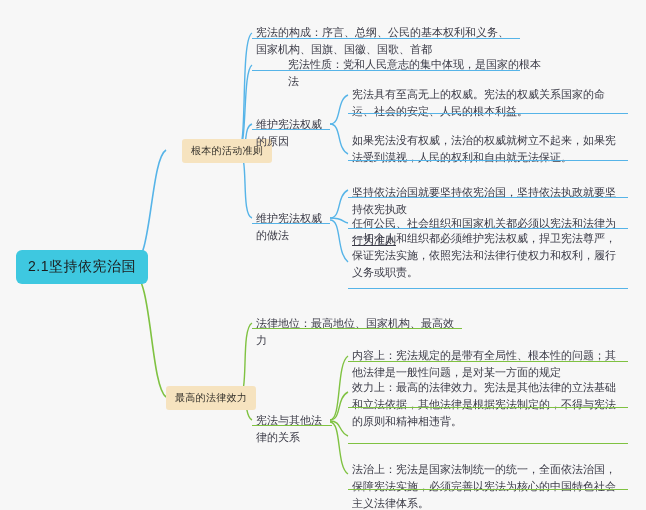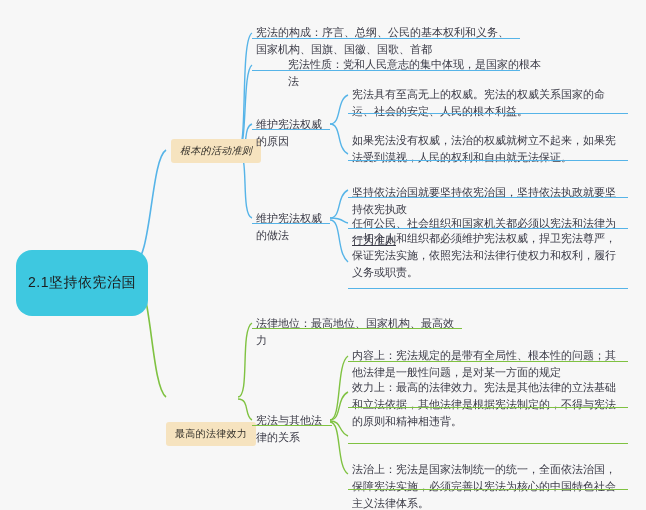--- a/index.html
+++ b/index.html
@@ -11,23 +11,23 @@
     position:relative;
   }
   #canvas{position:absolute;inset:0;width:646px;height:510px;}
   svg.links{position:absolute;left:0;top:0;width:646px;height:510px;pointer-events:none;}
 
   .node{position:absolute;box-sizing:border-box;}
 
   .root{
     background:#3ec8e0;
     color:#1c1c1c;
-    border-radius:16px;
+    border-radius:6px;
     font-size:14px;
-    padding:24px 12px;
+    padding:8px 12px;
     white-space:nowrap;
     letter-spacing:0.5px;
   }
 
   .branch{
     background:#f6e3bf;
     color:#33302a;
     border-radius:3px;
     font-size:10px;
     padding:5px 9px;
@@ -78,21 +78,21 @@
     <path d="M330 420 C 342 420, 336 364, 348 356" fill="none" stroke="#7fc241" stroke-width="1.4"></path>
     <path d="M330 420 C 342 420, 336 398, 348 392" fill="none" stroke="#7fc241" stroke-width="1.4"></path>
     <path d="M330 421 C 342 421, 338 432, 348 436" fill="none" stroke="#7fc241" stroke-width="1.4"></path>
     <path d="M330 422 C 342 422, 336 466, 348 474" fill="none" stroke="#7fc241" stroke-width="1.4"></path>
   </svg>
 
   <div class="node root" style="left:16px;top:250px;">
     <span>2.1坚持依宪治国</span>
   </div>
 
-  <div class="node branch" style="left:171px;top:139px;font-style:italic;">
+  <div class="node branch" style="left:182px;top:139px;">
     <span>根本的活动准则</span>
   </div>
 
   <div class="node leaf" style="left:252px;top:22px;width:268px;">
     <span class="txt">宪法的构成：序言、总纲、公民的基本权利和义务、国家机构、国旗、国徽、国歌、首都</span>
   </div>
   <div class="ul blue" style="left:252px;top:38px;width:268px;"></div>
 
   <div class="node leaf" style="left:252px;top:54px;width:268px;margin-left:32px;">
     <span class="txt">宪法性质：党和人民意志的集中体现，是国家的根本法</span>
@@ -127,21 +127,21 @@
   <div class="node leaf" style="left:348px;top:213px;width:280px;text-decoration:underline;">
     <span class="txt">任何公民、社会组织和国家机关都必须以宪法和法律为行为准则</span>
   </div>
   <div class="ul blue" style="left:348px;top:228px;width:280px;"></div>
 
   <div class="node leaf" style="left:348px;top:228px;width:280px;">
     <span class="txt">一切个人和组织都必须维护宪法权威，捍卫宪法尊严，保证宪法实施，依照宪法和法律行使权力和权利，履行义务或职责。</span>
   </div>
   <div class="ul blue" style="left:348px;top:288px;width:280px;"></div>
 
-  <div class="node branch" style="left:166px;top:386px;margin-top:36px;">
+  <div class="node branch" style="left:166px;top:386px;">
     <span>最高的法律效力</span>
   </div>
 
   <div class="node leaf" style="left:252px;top:313px;width:210px;">
     <span class="txt">法律地位：最高地位、国家机构、最高效力</span>
   </div>
   <div class="ul green" style="left:252px;top:328px;width:210px;"></div>
 
   <div class="node leaf" style="left:252px;top:410px;width:80px;">
     <span class="txt">宪法与其他法律的关系</span>

